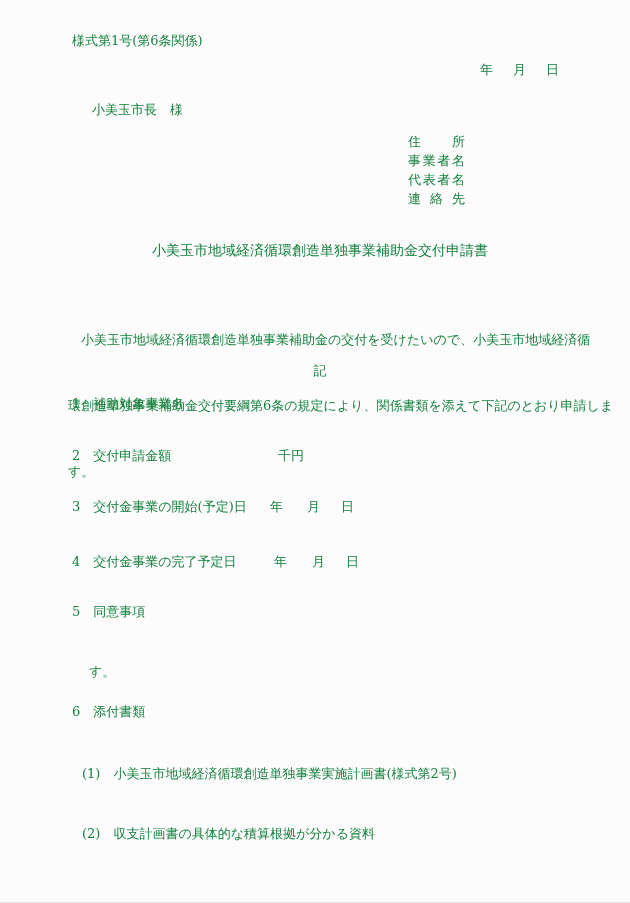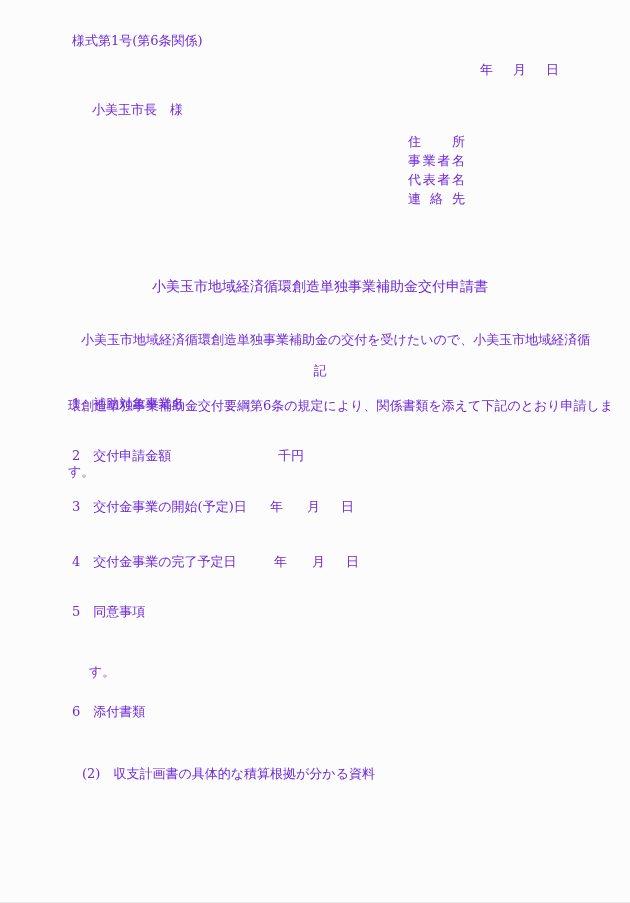--- a/index.html
+++ b/index.html
@@ -8,21 +8,21 @@
     background: #fcfcfc;
   }
   .page {
     position: relative;
     width: 630px;
     height: 903px;
     background: #fcfcfc;
     overflow: hidden;
     font-family: "DejaVu Serif", "Liberation Serif", serif;
     font-size: 13px;
-    color: #6d28d9;
+    color: #15803d;
     line-height: 16px;
   }
   .line {
     position: absolute;
     white-space: pre;
   }
   .centered {
     left: 10px;
     width: 620px;
     text-align: center;
@@ -75,21 +75,21 @@
 
   <div class="line" style="left:92px; top:102px;">小美玉市長　様</div>
 
   <div>
     <div class="line applicant-label" style="left:400px; top:134px;">住所</div>
     <div class="line applicant-label" style="left:400px; top:153px;">事業者名</div>
     <div class="line applicant-label" style="left:400px; top:172px;">代表者名</div>
     <div class="line applicant-label" style="left:400px; top:191px;">連絡先</div>
   </div>
 
-  <div class="line centered doc-title" style="top:242px;margin-top:36px;">小美玉市地域経済循環創造単独事業補助金交付申請書</div>
+  <div class="line centered doc-title" style="top:242px;">小美玉市地域経済循環創造単独事業補助金交付申請書</div>
 
   <div class="para" style="left:68px; top:285px;">
     <div>　小美玉市地域経済循環創造単独事業補助金の交付を受けたいので、小美玉市地域経済循</div>
     <div>環創造単独事業補助金交付要綱第6条の規定により、関係書類を添えて下記のとおり申請しま</div>
     <div>す。</div>
   </div>
 
   <div class="line centered" style="top:363px;">記</div>
 
   <div class="line" style="left:72px; top:396px;">1　補助対象事業名</div>
@@ -116,18 +116,19 @@
   <div>
     <div class="line" style="left:72px; top:604px;">5　同意事項</div>
     <div class="sub-lines" style="left:89px; top:622px;">
       <div>す。</div>
     </div>
   </div>
 
   <div>
     <div class="line" style="left:72px; top:704px;">6　添付書類</div>
     <div class="sub-lines" style="left:82px; top:724px;">
+      <div>(1)　小美玉市地域経済循環創造単独事業実施計画書(様式第2号)</div>
       <div>(2)　収支計画書の具体的な積算根拠が分かる資料</div>
     </div>
   </div>
 
   <div class="page-bottom-edge"></div>
 </div>
 
 </body></html>

